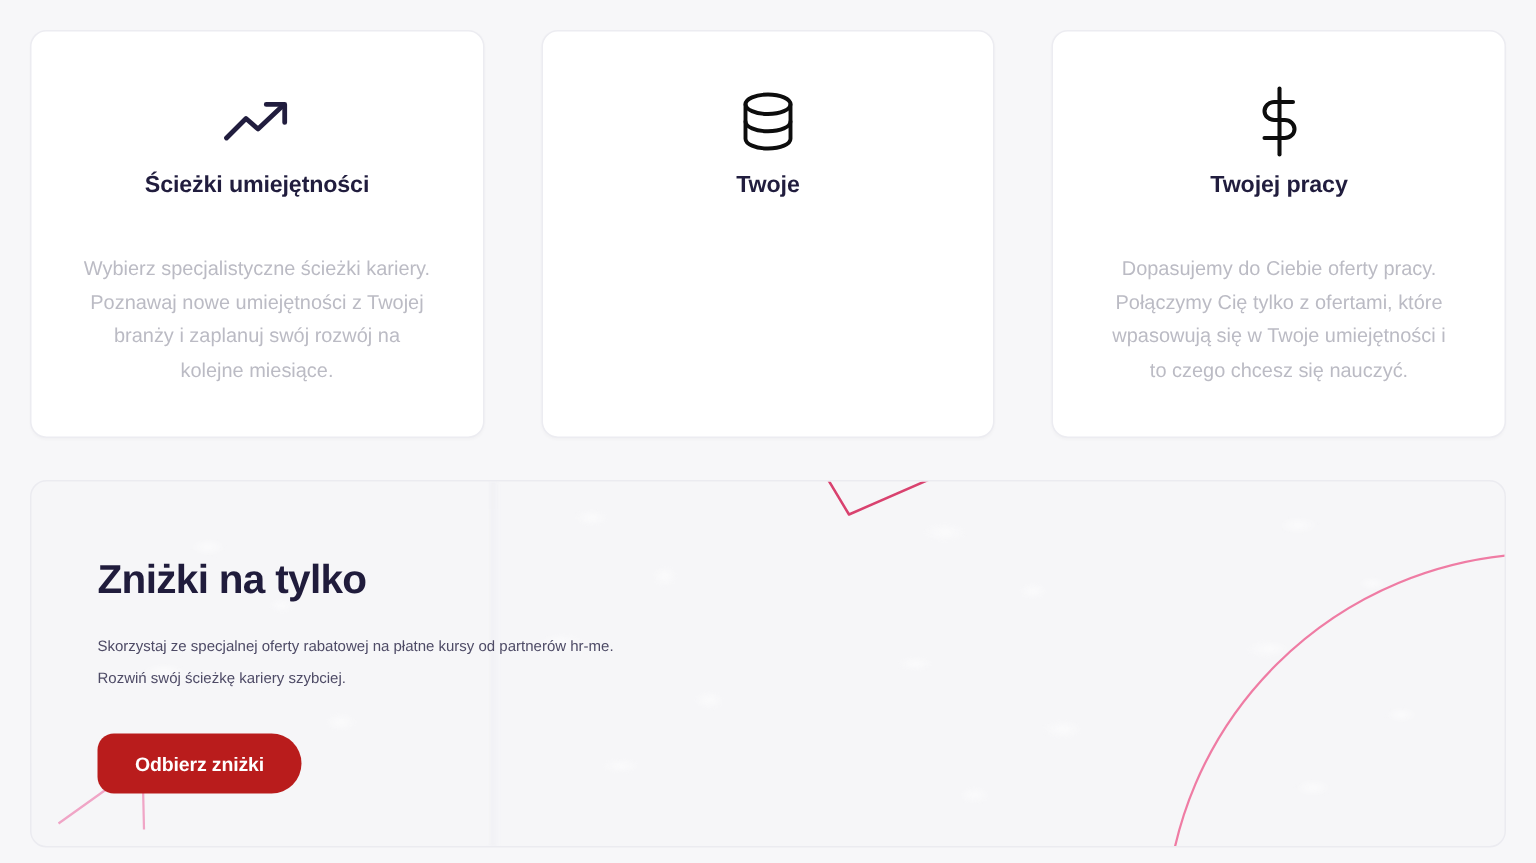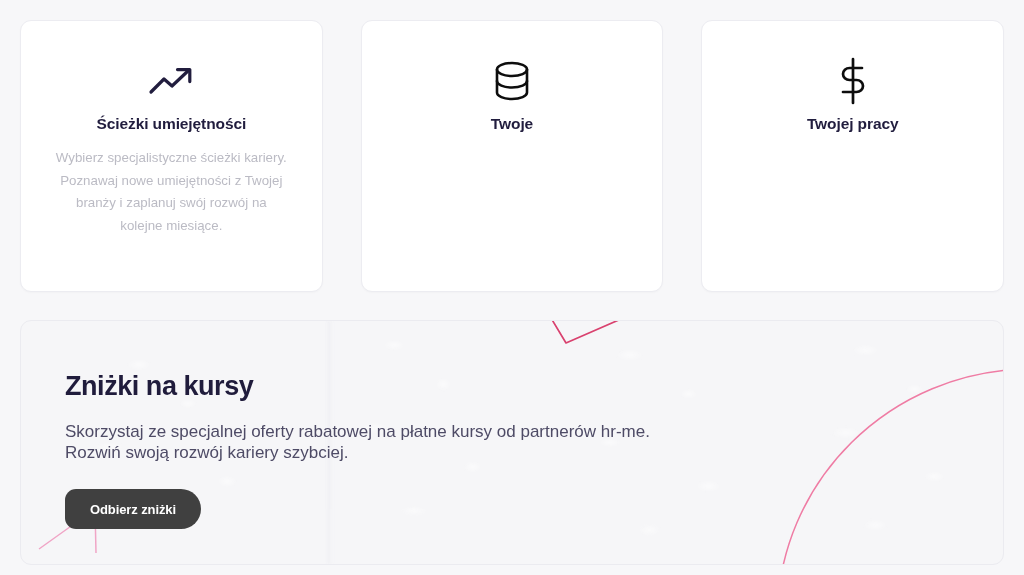--- a/index.html
+++ b/index.html
@@ -53,21 +53,21 @@
   .feature-title {
     margin-top: 8px;
     font-size: 15.5px;
     font-weight: bold;
     color: #211d3e;
     letter-spacing: -0.1px;
     text-align: center;
   }
 
   .feature-desc {
-    margin-top: 14px;
+    margin-top: 35px;
     font-size: 13.3px;
     line-height: 22.5px;
     color: #bbbbc4;
     text-align: center;
     max-width: 232px;
   }
 
   
   .promo-banner {
     position: relative;
@@ -121,33 +121,33 @@
 
   .promo-title {
     font-size: 27px;
     font-weight: bold;
     color: #201c3c;
     letter-spacing: -0.45px;
   }
 
   .promo-desc {
     margin-top: 19px;
-    font-size: 17px;
+    font-size: 10px;
     line-height: 21px;
     color: #4e4b66;
   }
 
   .promo-cta {
     margin-top: 26px;
     display: inline-flex;
     align-items: center;
     justify-content: center;
     height: 40px;
     padding: 0 25px;
-    background: #404040;
+    background: #b91c1c;
     color: #ffffff;
     font-size: 13px;
     font-weight: bold;
     letter-spacing: -0.1px;
     border: none;
     cursor: pointer;
     border-radius: 11px 20px 20px 11px;
     font-family: "Liberation Sans", sans-serif;
   }
 </style>
@@ -181,38 +181,39 @@
     </div>
 
     <div class="feature-card">
       <div class="feature-icon">
         <svg width="34" height="50" viewBox="0 0 34 50" fill="none" aria-hidden="true">
           <path d="M17 3 V47" stroke="#0d0d0d" stroke-width="2.7" stroke-linecap="round"></path>
           <path d="M26 12 H13.5 C9.9 12 7 14.7 7 18 C7 21.3 9.9 24 13.5 24 H20.5 C24.1 24 27 26.7 27 30 C27 33.3 24.1 36 20.5 36 H7" stroke="#0d0d0d" stroke-width="2.7" stroke-linecap="round" stroke-linejoin="round"></path>
         </svg>
       </div>
       <div class="feature-title">Twojej pracy</div>
+      <div class="feature-desc">Dopasujemy do Ciebie oferty pracy. Połączymy Cię tylko z ofertami, które wpasowują się w Twoje umiejętności i to czego chcesz się nauczyć.</div>
     </div>
 
   </div>
 
   <div class="promo-banner">
 
     <div class="promo-texture"></div>
 
     <svg class="promo-deco" width="984" height="245" viewBox="0 0 984 245" fill="none" aria-hidden="true">
       <path d="M521 -18 L545 22 L600 -2" stroke="#d9426f" stroke-width="1.7" stroke-linejoin="round"></path>
       <path d="M1010 48 C870 48 756 160 756 300" stroke="#ef7ca4" stroke-width="1.5"></path>
       <path d="M18 228 L74 188 L75 232" stroke="#f0a5c6" stroke-width="1.5" stroke-linejoin="round"></path>
     </svg>
 
     <div class="promo-content">
-      <div class="promo-title">Zniżki na kursy</div>
+      <div class="promo-title">Zniżki na tylko</div>
       <div class="promo-desc">
         <div>Skorzystaj ze specjalnej oferty rabatowej na płatne kursy od partnerów hr-me.</div>
-        <div>Rozwiń swoją rozwój kariery szybciej.</div>
+        <div>Rozwiń swój ścieżkę kariery szybciej.</div>
       </div>
       <button class="promo-cta">Odbierz zniżki</button>
     </div>
 
   </div>
 
 </div>
 
 </body></html>

